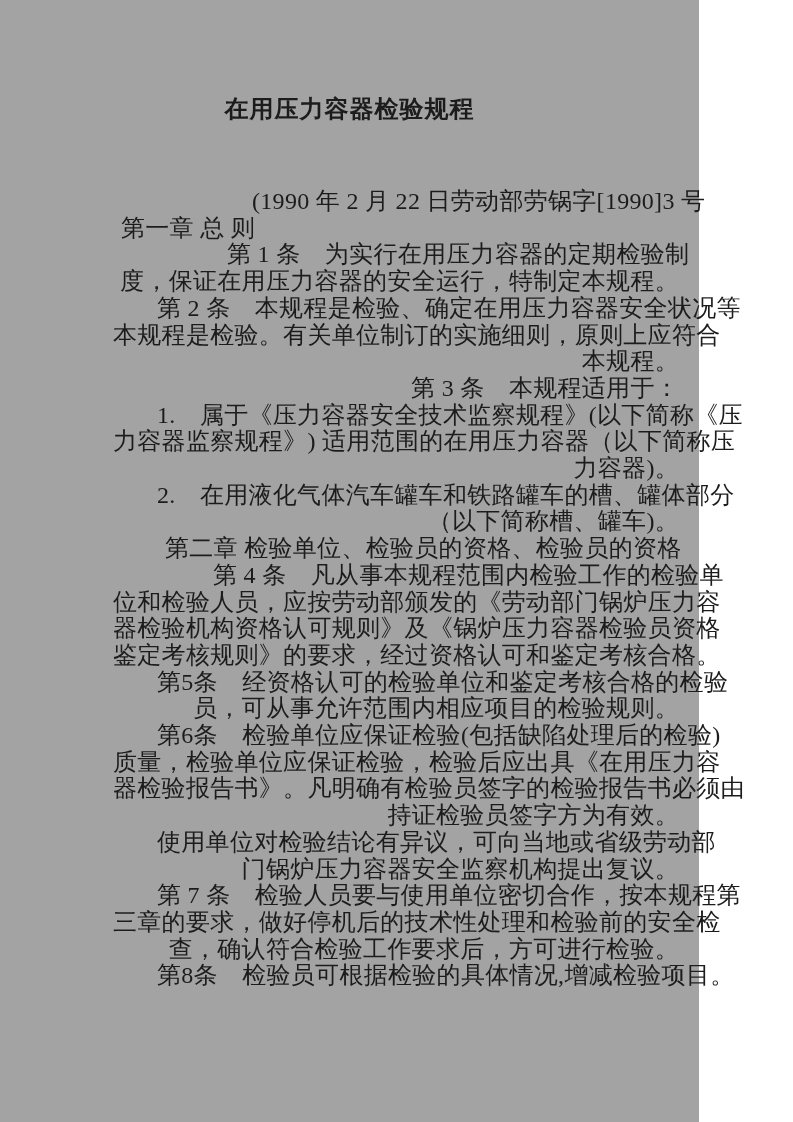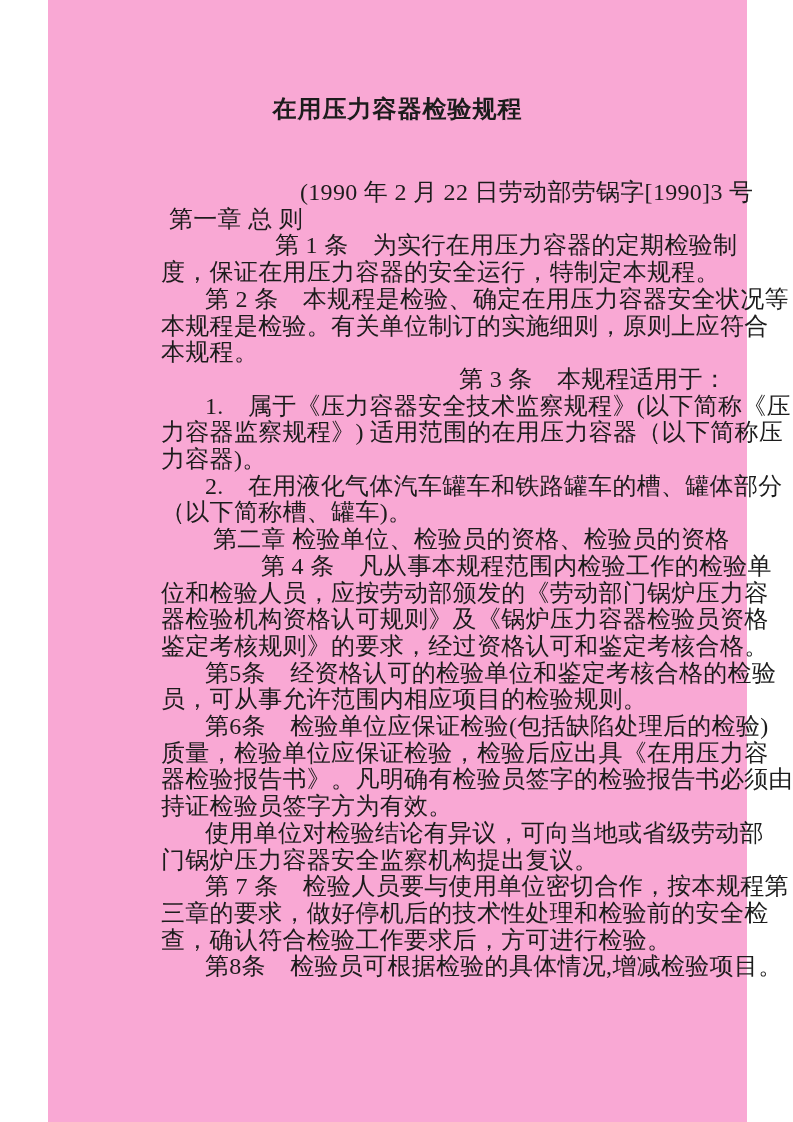--- a/index.html
+++ b/index.html
@@ -7,47 +7,46 @@
   body {
     width: 793px;
     height: 1122px;
     overflow: hidden;
     font-family: "Liberation Serif", "DejaVu Serif", serif;
   }
   .page {
     position: relative;
     width: 699px;
     height: 1122px;
-    background: #f9a8d4;
+    background: #a3a3a3;
     color: #1c1c1c;
-    margin-left: 48px;
   }
   .doc-title {
     position: absolute;
     top: 93px;
     left: 0;
     width: 100%;
     text-align: center;
     font-size: 24px;
     font-weight: 700;
     letter-spacing: 1px;
     white-space: pre;
   }
   .text-block {
     position: absolute;
-    top: 179px;
+    top: 188px;
     left: 113px;
     width: 566px;
     font-size: 24px;
     line-height: 26.7px;
     letter-spacing: 0.3px;
   }
   .line { white-space: pre; }
   
-  .i0    { margin-left: 0; }
+  .i0    { margin-left: 0; text-align: right; }
   .it    { margin-left: 8px; }    
   .i1    { margin-left: 44px; text-align: right; }   
   .i2    { margin-left: 52px; }   
   .id4   { margin-left: 100px; }  
   .id1   { margin-left: 114px; }  
   .idate { margin-left: 139px; }  
 </style>
 </head>
 <body>
 

